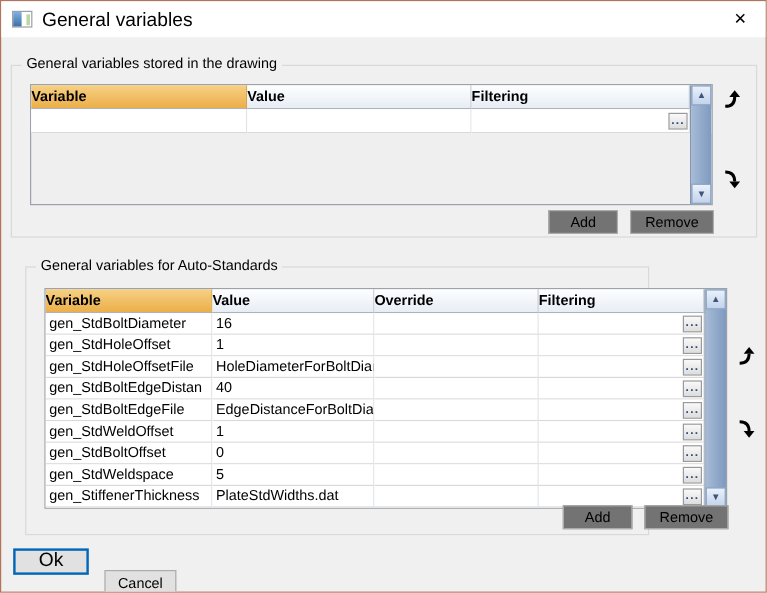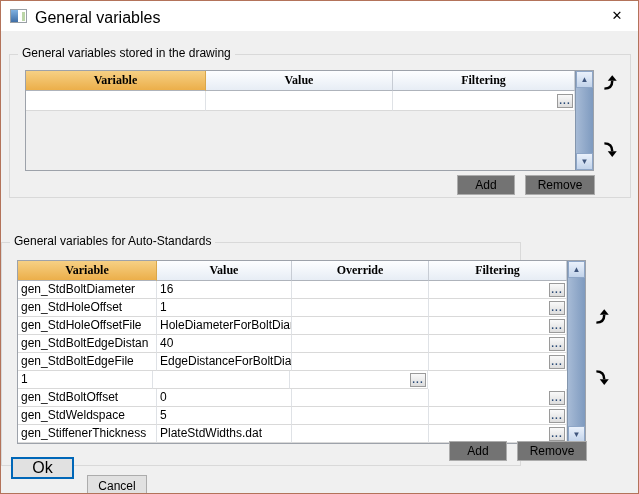--- a/index.html
+++ b/index.html
@@ -21,33 +21,33 @@
   .app-icon .pane-green { position:absolute; right:1px; top:2px; bottom:1px; width:3px;
               background:#bcd6a8; }
   .title { position:absolute; left:34px; top:8px; font-size:16px; }
   .close-btn { position:absolute; right:8px; top:5px; width:26px; height:20px;
                text-align:center; line-height:20px; font-size:13px; background:transparent;
                border:none; font-family:inherit; }
 
   
   .groupbox { position:absolute; border:1px solid #d9d9d9; }
   .gb1 { left:8px; top:53px; width:622px; height:144px; }
-  .gb2 { left:0; top:221px; width:520px; height:224px;margin-top:20px; }
+  .gb2 { left:20px; top:221px; width:520px; height:224px; }
   .gb-label { position:absolute; top:-9px; left:8px; background:#f0f0f0; padding:0 4px;
               font-size:12px; white-space:nowrap; }
 
   
   .table { position:absolute; border:1px solid #9da2aa; background:#efefef; overflow:hidden; }
   .t1 { left:15px; top:15px; width:569px; height:101px; }
   .t2 { left:15px; top:17px; width:569px; height:184px; }
 
   .thead { display:flex; height:20px; }
-  .th { font-weight:bold; text-align:center; line-height:19px; overflow:hidden;
+  .th { font-weight:bold; line-height:19px; overflow:hidden;
         white-space:nowrap; background:linear-gradient(#fdfeff,#e7edf5);
-        border-right:1px solid #c7ccd4; border-bottom:1px solid #aeb3bb;font-family:Liberation Serif, serif; }
+        border-right:1px solid #c7ccd4; border-bottom:1px solid #aeb3bb; }
   .th-orange { background:linear-gradient(#f6d084,#ecaf4a); border-right:1px solid #d9a74b; }
 
   .trow { display:flex; background:#fff; }
   .t1 .trow { height:20px; }
   .t2 .trow { height:18px; }
   .tcell { position:relative; background:#fff; padding:0 3px; line-height:17px;
            white-space:nowrap; overflow:hidden;
            border-right:1px solid #dfe2e6; border-bottom:1px solid #d9d9d9; }
   .t1 .tcell { line-height:19px; }
 
@@ -177,20 +177,21 @@
             <div class="tcell c2"><span></span></div>
             <div class="tcell c3"><span></span><button class="browse">...</button></div>
           </div>
           <div class="trow">
             <div class="tcell c0"><span>gen_StdBoltEdgeFile</span></div>
             <div class="tcell c1"><span>EdgeDistanceForBoltDiam</span></div>
             <div class="tcell c2"><span></span></div>
             <div class="tcell c3"><span></span><button class="browse">...</button></div>
           </div>
           <div class="trow">
+            <div class="tcell c0"><span>gen_StdWeldOffset</span></div>
             <div class="tcell c1"><span>1</span></div>
             <div class="tcell c2"><span></span></div>
             <div class="tcell c3"><span></span><button class="browse">...</button></div>
           </div>
           <div class="trow">
             <div class="tcell c0"><span>gen_StdBoltOffset</span></div>
             <div class="tcell c1"><span>0</span></div>
             <div class="tcell c2"><span></span></div>
             <div class="tcell c3"><span></span><button class="browse">...</button></div>
           </div>

